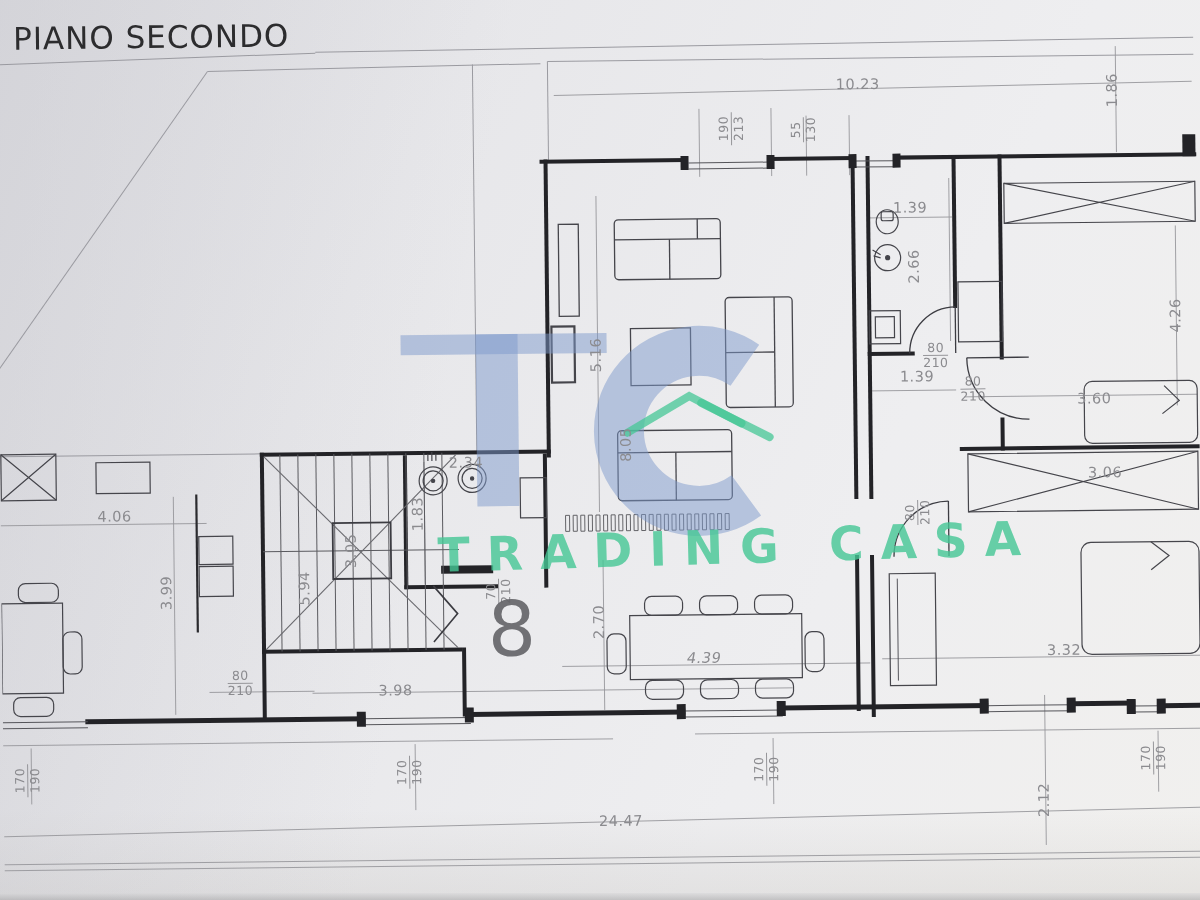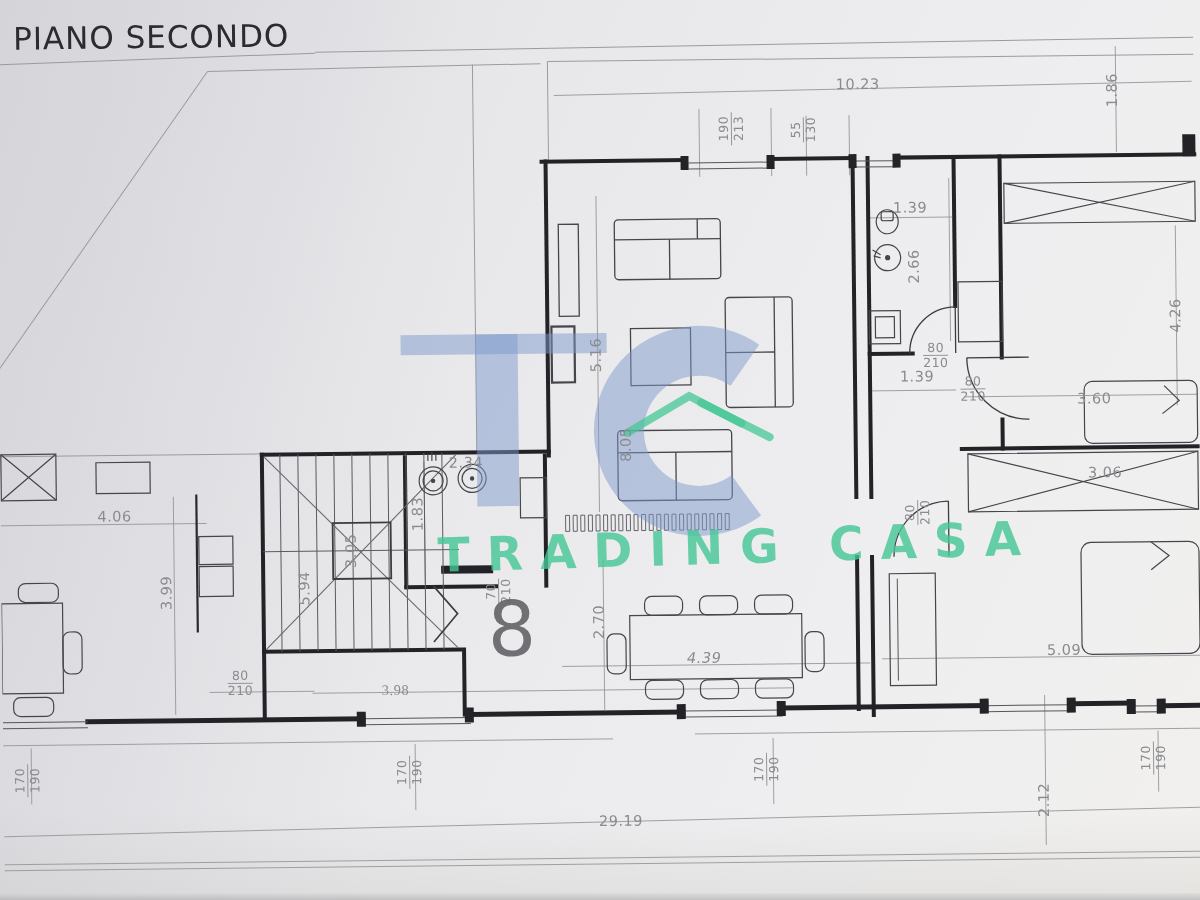--- a/index.html
+++ b/index.html
@@ -307,23 +307,23 @@
       <span class="dim rot" style="left: 597px; top: 355px;">5.16</span>
       <span class="dim rot" style="left: 626px; top: 445px;">8.05</span>
       <span class="dim" style="left: 466px; top: 461px;">2.34</span>
       <span class="dim rot" style="left: 417px; top: 512px;">1.83</span>
       <span class="dim rot" style="left: 350px; top: 548px;">3.05</span>
       <span class="dim rot" style="left: 303px; top: 585px;">5.94</span>
       <span class="dim" style="left: 114px; top: 511px;">4.06</span>
       <span class="dim rot" style="left: 165px; top: 588px;">3.99</span>
       <span class="dim rot" style="left: 597px; top: 622px;">2.70</span>
       <span class="dim" style="left: 702px; top: 659px; font-style: italic;">4.39</span>
-      <span class="dim" style="left: 393px; top: 688px; font-family: Liberation Serif, serif;">3.98</span>
-      <span class="dim" style="left: 1062px; top: 655px;">5.09</span>
-      <span class="dim" style="left: 617px; top: 821px;">29.19</span>
+      <span class="dim" style="left: 393px; top: 688px;">3.98</span>
+      <span class="dim" style="left: 1062px; top: 655px;">3.32</span>
+      <span class="dim" style="left: 617px; top: 821px;">24.47</span>
       <span class="dim rot" style="left: 1040px; top: 805px;">2.12</span>
       <span class="frac rot" style="left: 735px; top: 130px;">
         <span class="top">190</span>
         <span>213</span>
       </span>
       <span class="frac rot" style="left: 807px; top: 132px;">
         <span class="top">55</span>
         <span>130</span>
       </span>
       <span class="frac" style="left: 937px; top: 359px;">

